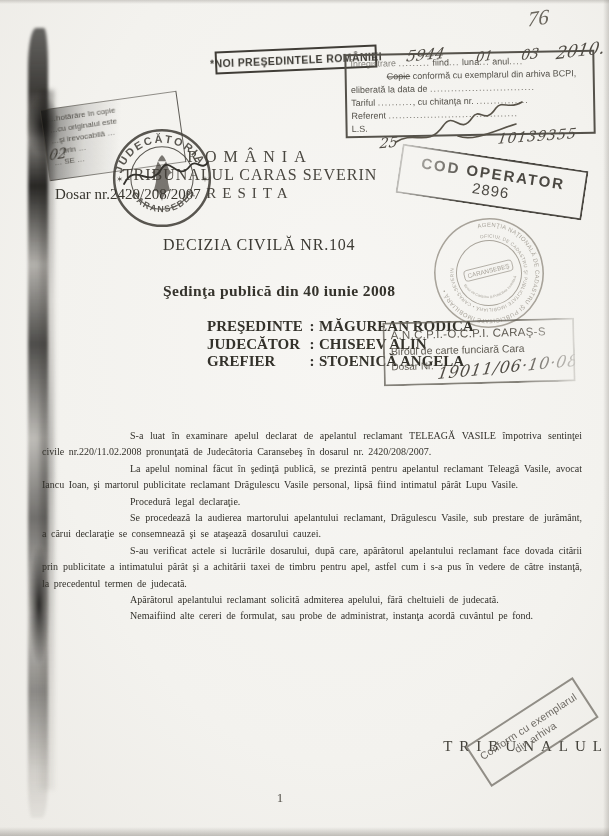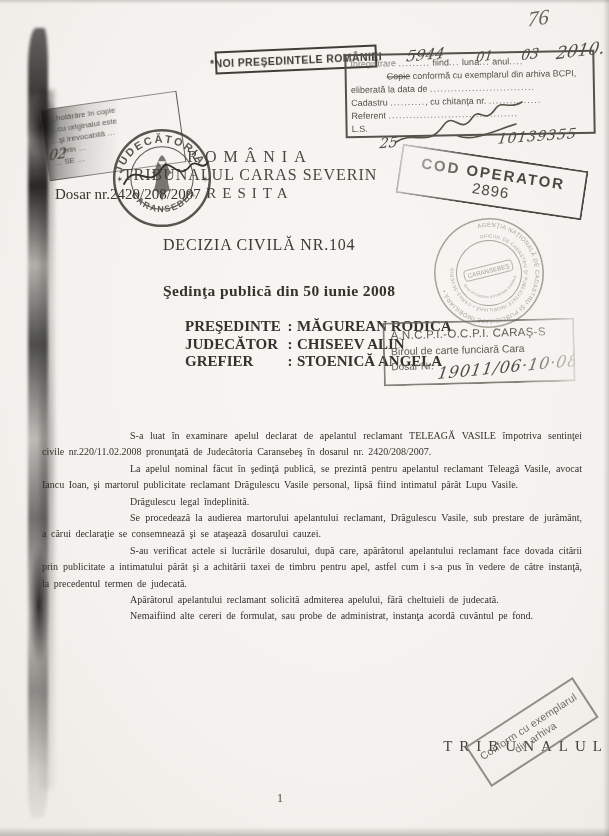--- a/index.html
+++ b/index.html
@@ -39,21 +39,21 @@
 
   
   .hdr{position:absolute;left:110px;top:108px;width:280px;text-align:center;line-height:18px;}
   .hdr .country{font-size:16px;letter-spacing:7px;color:#4a4740;margin-top:40px;}
   .hdr .court{font-size:16px;letter-spacing:1px;color:#4a4740;}
   .hdr .city{font-size:15px;letter-spacing:6px;color:#4a4740;}
   .case-no{position:absolute;left:55px;top:186px;font-size:15px;color:#38362f;}
   .dec-title{position:absolute;left:163px;top:236px;font-size:16px;letter-spacing:.8px;color:#3c3a33;}
   .session{position:absolute;left:163px;top:282px;font-size:15.5px;font-weight:bold;letter-spacing:.4px;color:#35332c;}
   .panel{position:absolute;left:185px;top:318px;font-size:15px;font-weight:600;line-height:17.5px;color:#34322b;}
-  .panel .row{display:flex;}
+  .panel .row{display:flex;margin-left:22px;}
   .panel .role{width:98px;}
   .panel .sep{width:14px;text-align:center;}
   .bodytext{position:absolute;left:42px;top:428px;width:540px;
     font-size:10px;line-height:16.4px;text-align:justify;color:#33312b;}
   .bodytext p{margin:0;text-indent:88px;word-spacing:2px;}
   .tribunal{position:absolute;left:0;top:738px;width:609px;text-align:right;
     font-size:15px;letter-spacing:7px;color:#44423b;}
   .pageno{position:absolute;left:0;top:790px;width:560px;text-align:center;font-size:13px;color:#55524b;}
   .corner-note{position:absolute;left:528px;top:6px;font-size:21px;font-style:italic;
     transform:rotate(-8deg) skewX(-10deg);color:#6b675e;}
@@ -154,21 +154,21 @@
     </div>
     <div>
       <span class="strike">Copie</span>
       <span>conformă cu exemplarul din arhiva BCPI,</span>
     </div>
     <div>
       <span>eliberată la data de</span>
       <span class="dots">..............................</span>
     </div>
     <div style="position:relative;">
-      <span>Cadastru</span>
+      <span>Tariful</span>
       <span class="dots">..........</span><span>, cu chitanţa nr.</span>
       <span class="dots">...............</span>
       <span class="hw hw-fee">25</span>
       <span class="hw hw-receipt">10139355</span>
     </div>
     <div>
       <span>Referent</span>
       <span class="dots">.....................................</span>
     </div>
     <div>
@@ -218,21 +218,21 @@
   </svg>
 
   <div class="case-no">Dosar nr.2420/208/2007</div>
 
   <div class="stamp codop">
     <div class="l1">COD OPERATOR</div>
     <div class="l2">2896</div>
   </div>
 
   <div class="dec-title">DECIZIA CIVILĂ NR.104</div>
-  <div class="session">Şedinţa publică din  50 iunie 2008</div>
+  <div class="session">Şedinţa publică din  40 iunie 2008</div>
 
   <svg class="stamp" style="left:430px;top:214px;opacity:.75;transform:rotate(-14deg);" width="118" height="118" viewBox="0 0 120 120">
     <circle cx="60" cy="60" r="55" fill="none" stroke="#8f897e" stroke-width="1.6"></circle>
     <circle cx="60" cy="60" r="33" fill="none" stroke="#8f897e" stroke-width="1"></circle>
     <defs>
       <path id="aout" d="M60,13 a47,47 0 1,1 -0.05,0"></path>
       <path id="ain" d="M60,24 a36,36 0 1,1 -0.05,0"></path>
       <path id="asub" d="M32,66 A30,30 0 0 0 88,66"></path>
     </defs>
     <text font-size="6" letter-spacing=".4" fill="#8f897e">
@@ -269,21 +269,21 @@
   <div class="stamp ancpi-box">
     <div class="l1">A.N.C.P.I.-O.C.P.I. CARAŞ-S</div>
     <div class="l2">Biroul de carte funciară Cara</div>
     <div class="l3">Dosar Nr.</div>
     <span class="hw hw-dosar">19011/06·10·08</span>
   </div>
 
   <div class="bodytext">
     <p>S-a luat în examinare apelul  declarat de apelantul reclamant TELEAGĂ VASILE împotriva sentinţei civile nr.220/11.02.2008 pronunţată de Judecătoria Caransebeş în dosarul nr. 2420/208/2007.</p>
     <p>La apelul nominal făcut în şedinţă publică, se prezintă pentru apelantul reclamant Teleagă Vasile, avocat Iancu Ioan, şi martorul publicitate reclamant Drăgulescu Vasile personal,  lipsă fiind intimatul pârât Lupu Vasile.</p>
-    <p>Drăgulescu legal îndeplinită.</p>
+    <p>Procedură legal declaraţie.</p>
     <p>Se procedează la audierea martorului apelantului reclamant, Drăgulescu Vasile, sub prestare de jurământ, a cărui declaraţie se consemnează şi se ataşează dosarului cauzei.</p>
     <p>S-au verificat actele si lucrările dosarului, după care, apărătorul apelantului reclamant face dovada citării prin publicitate a intimatului pârât şi a achitării taxei de timbru pentru apel, astfel cum i s-a pus în vedere de către instanţă, la precedentul termen de judecată.</p>
     <p>Apărătorul apelantului reclamant solicită admiterea apelului, fără cheltuieli de judecată.</p>
     <p>Nemaifiind alte cereri de formulat, sau probe de administrat, instanţa acordă cuvântul pe fond.</p>
   </div>
 
   <div class="tribunal">TRIBUNALUL</div>
 
   <div class="stamp conform-arch">
     <div>Conform cu exemplarul</div>

